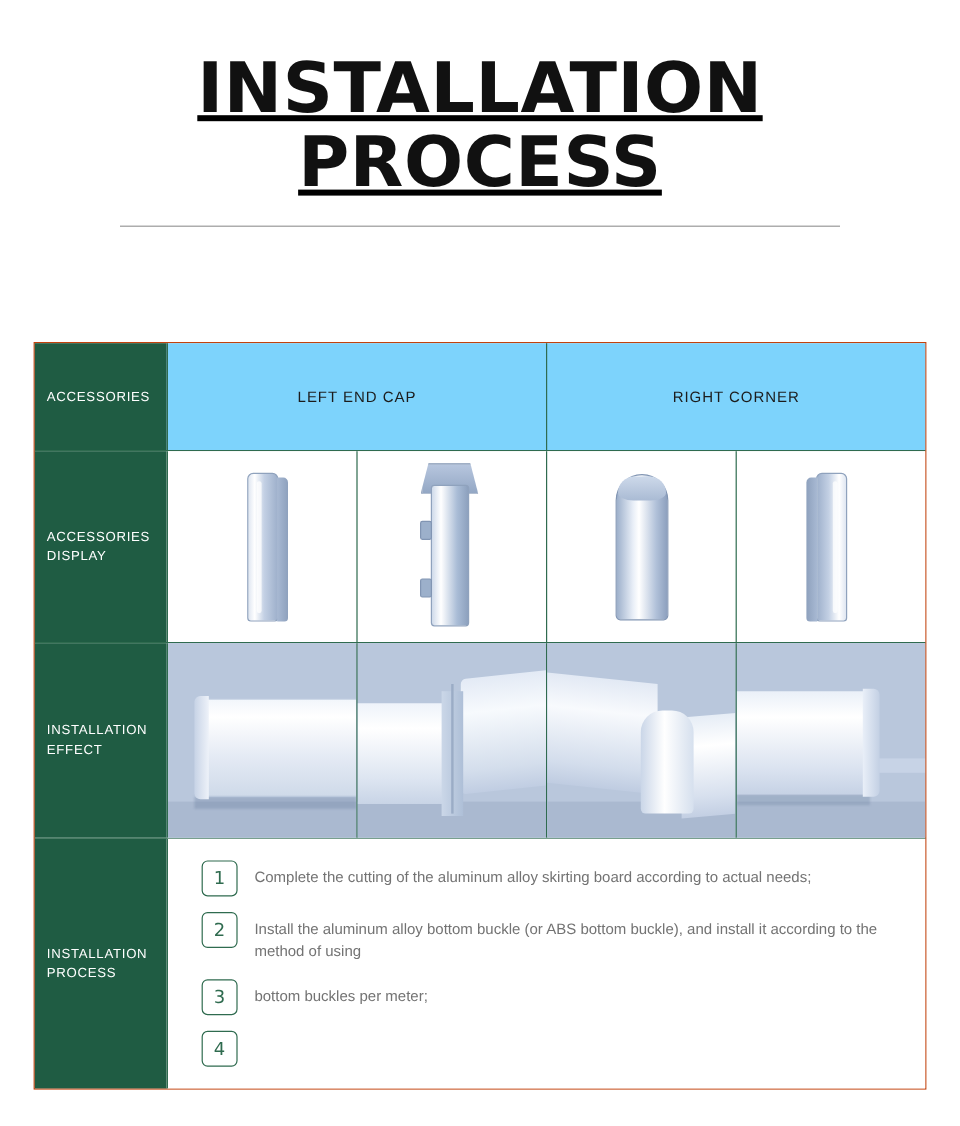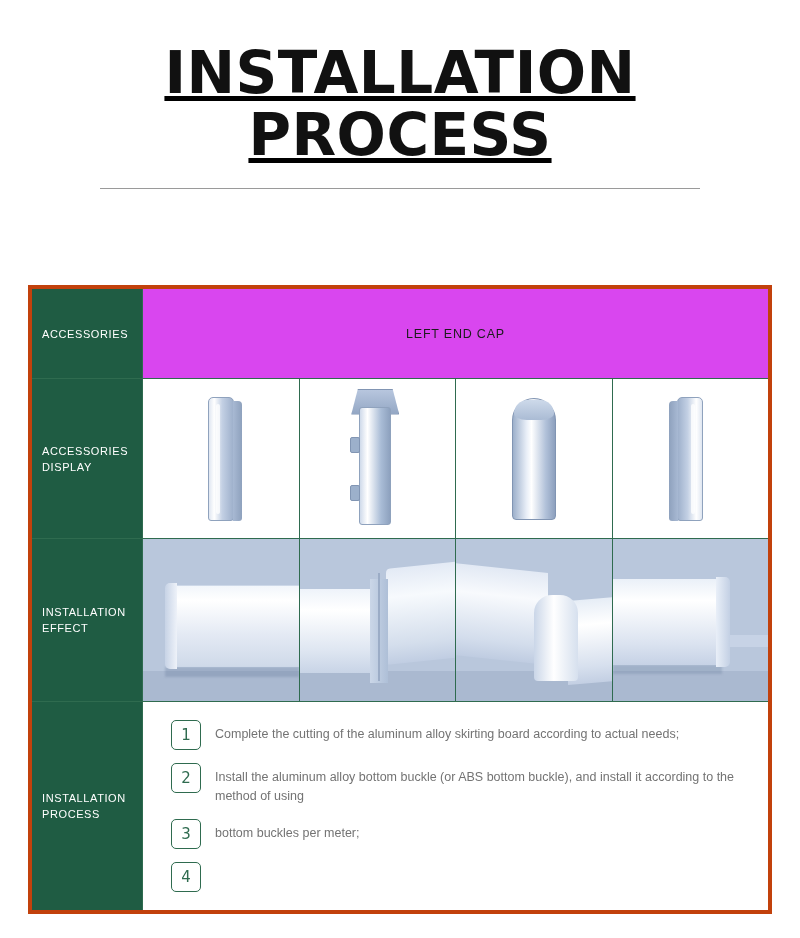--- a/index.html
+++ b/index.html
@@ -51,21 +51,21 @@
     color: #5a5a5a;
     font-family: "Liberation Sans", sans-serif;
   }
 
   
   .table {
     position: absolute;
     left: 28px;
     top: 285px;
     width: 744px;
-    border: 4px solid #c2410c;
+    border: 1px solid #c2410c;
     display: flex;
     flex-direction: column;
   }
   .row {
     display: flex;
     width: 100%;
     border-bottom: 1px solid #2f6b4f;
   }
   .row:last-child { border-bottom: none; }
 
@@ -89,21 +89,21 @@
     height: 100%;
   }
 
   .cell {
     flex: 1;
     border-left: 1px solid #2f6b4f;
     display: flex;
     align-items: center;
     justify-content: center;
     position: relative;
-    background: #d946ef;
+    background: #7dd3fc;
     overflow: hidden;
   }
 
   
   .row-head { height: 90px; }
   .row-head .cell {
     font-size: 12.5px;
     letter-spacing: 0.8px;
     color: #1c1c1c;
     text-align: center;
@@ -386,20 +386,21 @@
   <div class="header">
     <div class="title">INSTALLATION PROCESS</div>
     <div class="rule-wrap"></div>
   </div>
 
   <div class="table">
 
     <div class="row row-head">
       <div class="label-cell">ACCESSORIES</div>
       <div class="cell">LEFT END CAP</div>
+      <div class="cell">RIGHT CORNER</div>
     </div>
 
     <div class="row row-display">
       <div class="label-cell multi">
         <div class="label-inner">
           <span>ACCESSORIES</span>
           <span>DISPLAY</span>
         </div>
       </div>
       <div class="cell">

